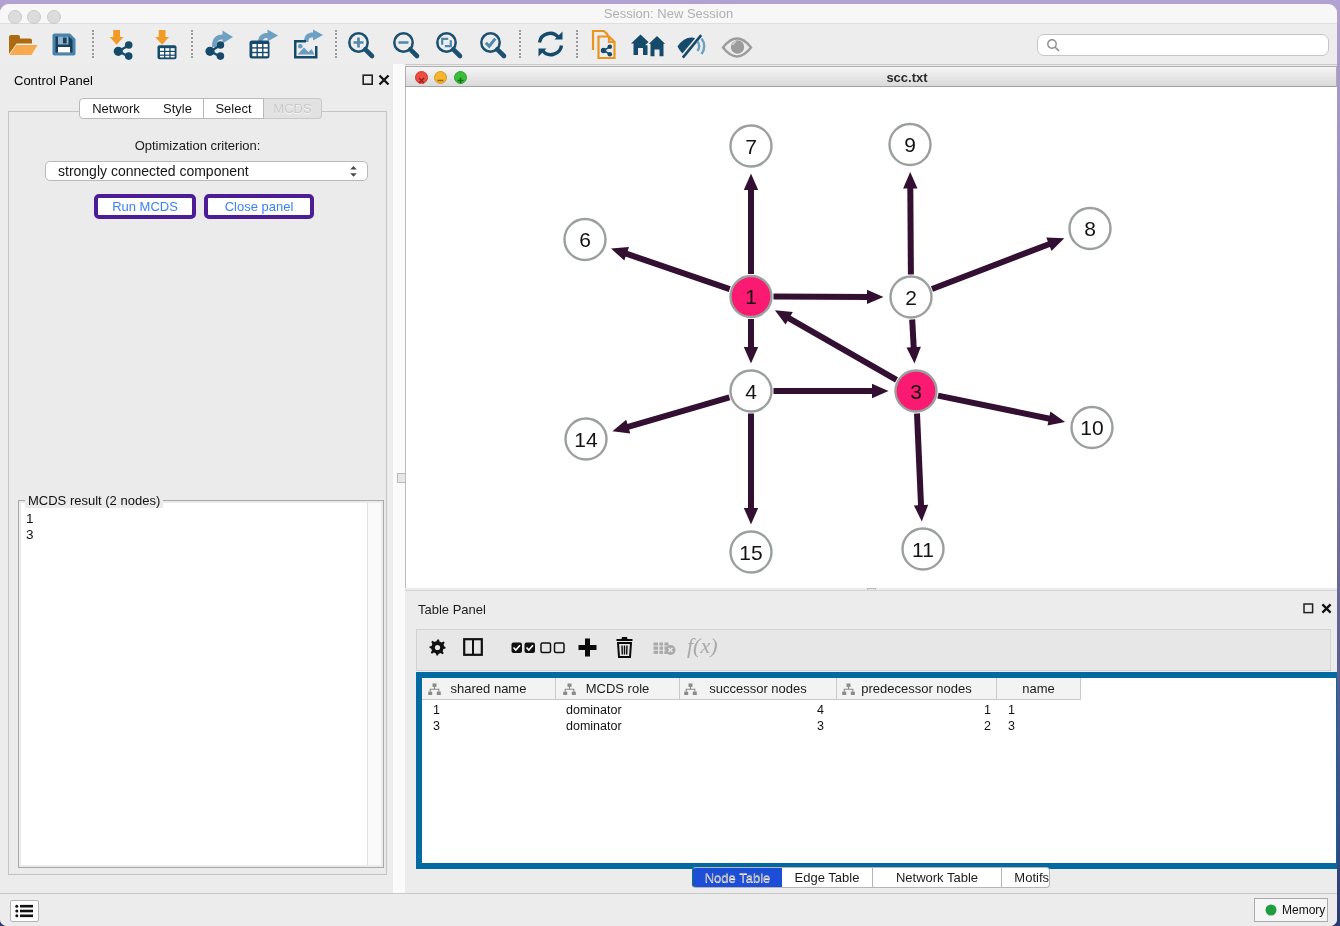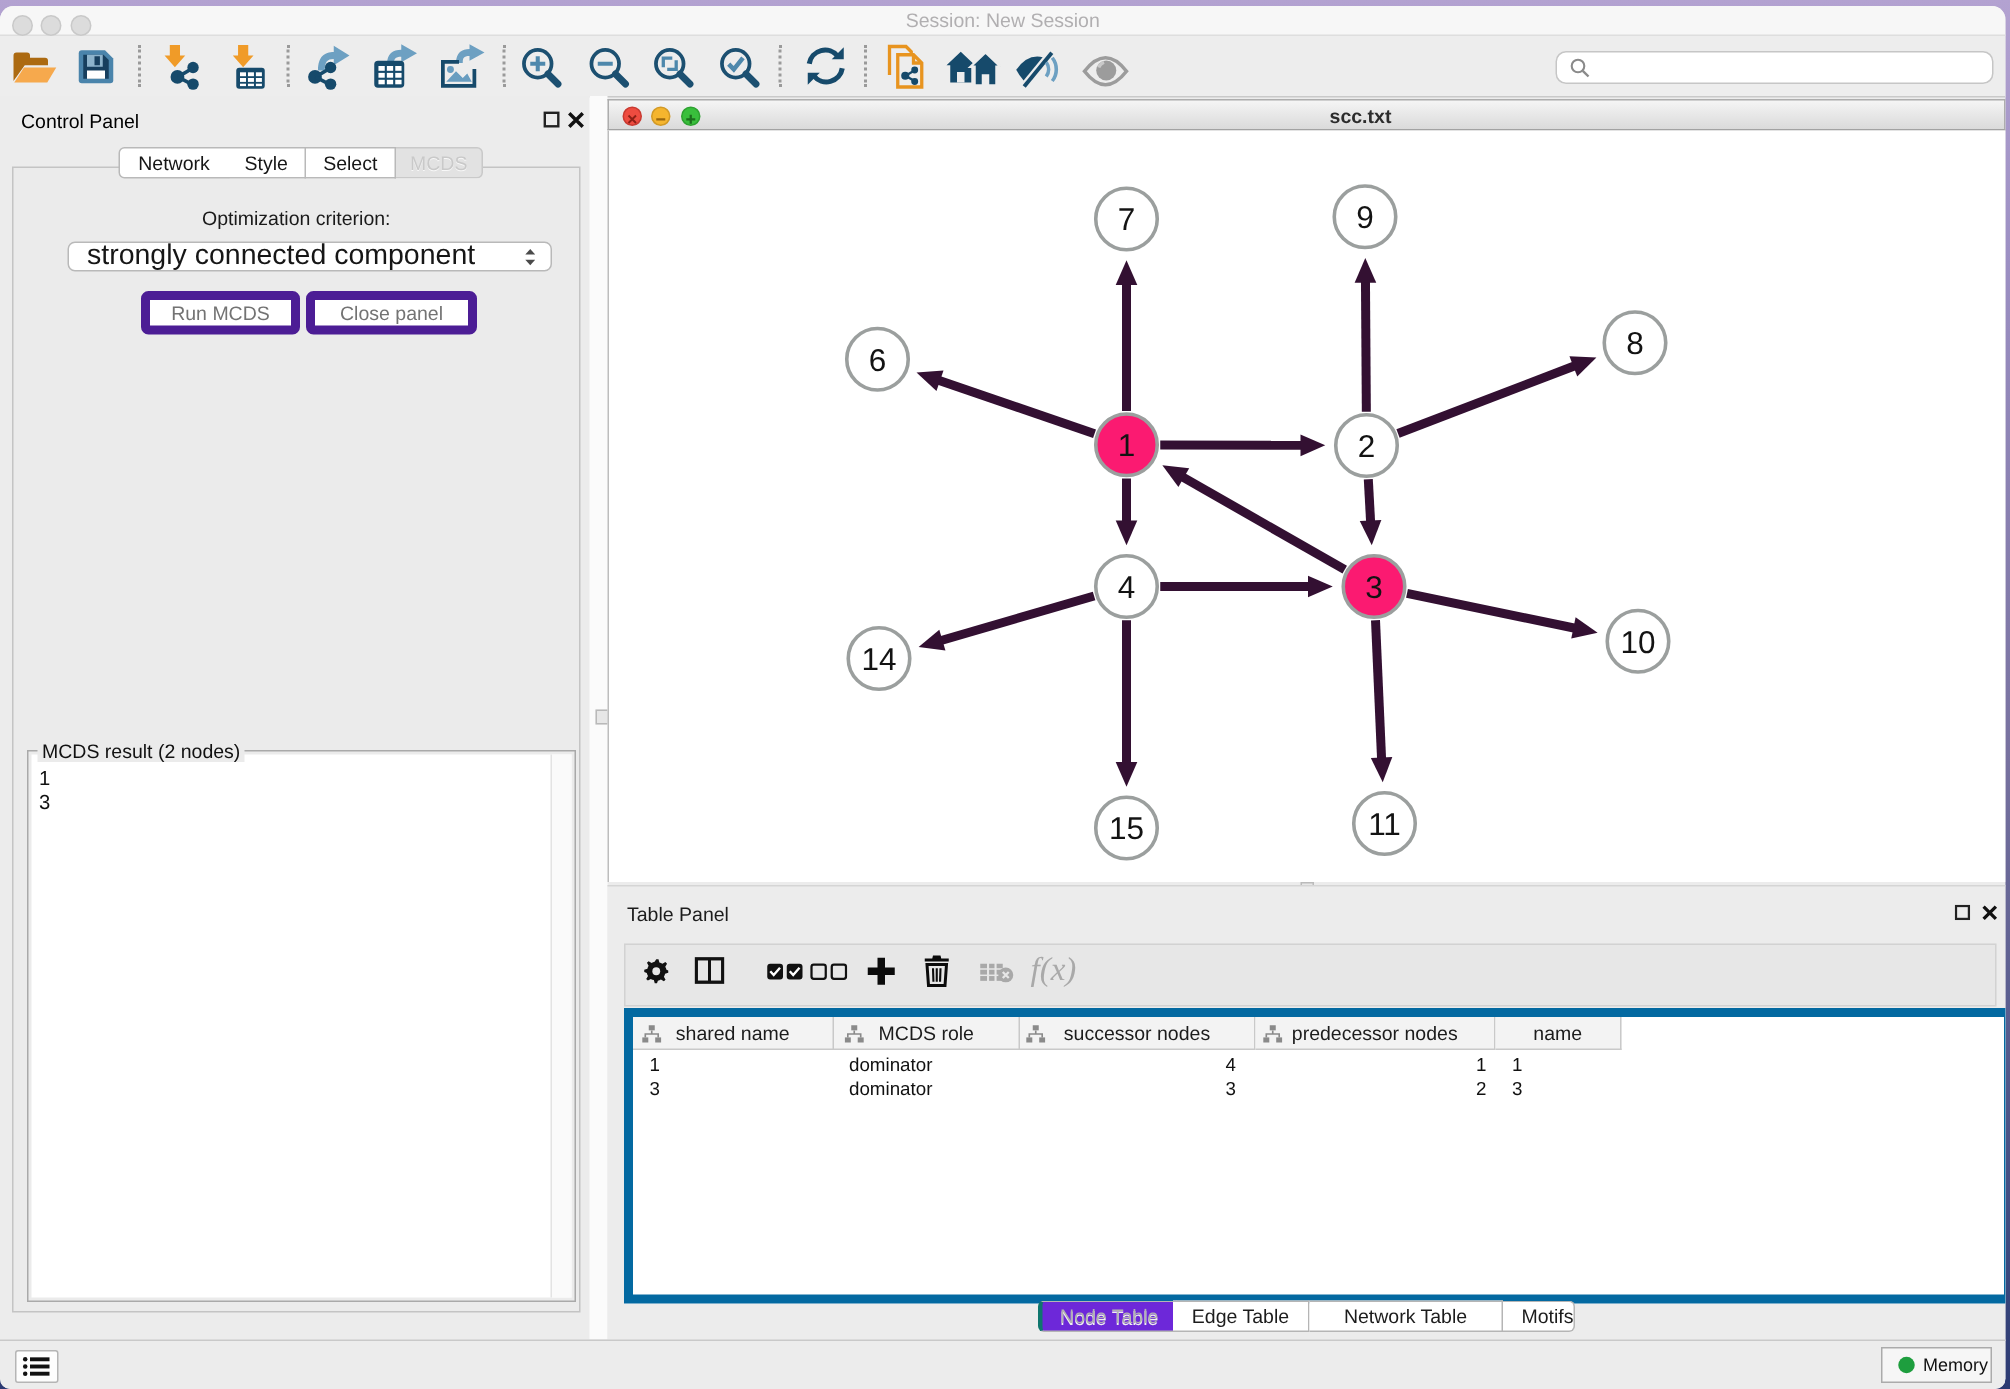--- a/index.html
+++ b/index.html
@@ -18,23 +18,23 @@
              border:1px solid #c6c6c6;border-radius:7px;}
   
   #cpanel{position:absolute;left:0;top:60px;width:393px;height:829px;background:#ececec;}
   #cphead{position:absolute;left:14px;top:9px;font-size:13px;color:#000000;}
   .tabrow{position:absolute;font-size:13px;color:#161616;z-index:2;}
   .tab{position:absolute;top:0;height:19px;background:#fff;border:1px solid #b9b9b9;border-left:none;
        text-align:center;line-height:19px;}
   #cpbody{position:absolute;left:8px;top:47px;width:377px;height:762px;background:#ebebeb;border:1px solid #c4c4c4;}
   #optlabel{position:absolute;left:0;top:26px;width:100%;text-align:center;font-size:13px;color:#1a1a1a;}
   #combo{position:absolute;left:36px;top:49px;width:309px;height:18px;background:#fff;border:1px solid #b9b9b9;border-radius:5px;
-         font-size:19px;color:#161616;line-height:18px;padding-left:12px;}
-  .btn{position:absolute;top:82px;height:17px;background:#fff;border:6px solid #4c1d95;border-radius:5px;
-       font-size:13px;color:#737373;text-align:center;line-height:17px;}
+         font-size:14px;color:#161616;line-height:18px;padding-left:12px;}
+  .btn{position:absolute;top:82px;height:17px;background:#fff;border:4px solid #4c1d95;border-radius:5px;
+       font-size:13px;color:#3b82f6;text-align:center;line-height:17px;}
   #fieldset{position:absolute;left:9px;top:388px;width:364px;height:366px;border:1px solid #a9a9a9;}
   #fslegend{position:absolute;left:6px;top:-8px;background:#ebebeb;padding:0 3px;font-size:13px;color:#111;z-index:3;}
   #fsinner{position:absolute;left:2px;top:2px;right:2px;bottom:2px;background:#fff;}
   #fstext{position:absolute;left:5px;top:8px;font-size:13.5px;color:#111;line-height:16px;}
   #fsscroll{position:absolute;top:0;right:0;width:13px;height:100%;background:#fafafa;border-left:1px solid #e3e3e3;}
   
   #vsplit{position:absolute;left:393px;top:60px;width:12px;height:829px;background:#fbfbfb;}
   #vknob{position:absolute;left:4px;top:409px;width:7px;height:8px;background:#e7e7e7;border:1px solid #b9b9b9;}
   
   #netwin{position:absolute;left:405px;top:62px;width:932px;height:527px;}
@@ -424,21 +424,21 @@
     <div class="trow" style="left:322px;top:24px;width:80px;text-align:right;">4</div>
     <div class="trow" style="left:489px;top:24px;width:80px;text-align:right;">1</div>
     <div class="trow" style="left:586px;top:24px;">1</div>
     <div class="trow" style="left:11px;top:40px;">3</div>
     <div class="trow" style="left:144px;top:40px;">dominator</div>
     <div class="trow" style="left:322px;top:40px;width:80px;text-align:right;">3</div>
     <div class="trow" style="left:489px;top:40px;width:80px;text-align:right;">2</div>
     <div class="trow" style="left:586px;top:40px;">3</div>
   </div>
   <div style="position:absolute;left:287px;top:276px;height:21px;">
-    <div class="seg" style="left:0;width:89px;border-left:3px solid #0f766e;border-radius:4px 0 0 4px;background:#6d28d9;color:#b2b2b2;text-shadow:0 1px 0 #f0f0f0;">Node Table</div>
+    <div class="seg" style="left:0;width:89px;border-left:1px solid #0f766e;border-radius:4px 0 0 4px;background:#1d4ed8;color:#b2b2b2;text-shadow:0 1px 0 #f0f0f0;">Node Table</div>
     <div class="seg" style="left:90px;width:90px;">Edge Table</div>
     <div class="seg" style="left:181px;width:128px;">Network Table</div>
     <div class="seg" style="left:310px;width:47px;border-radius:0 4px 4px 0;text-align:right;">Motifs</div>
   </div>
 </div>
 <div id="statusbar">
   <div id="listbtn">
     <svg width="19" height="14" viewBox="0 0 19 14" style="position:absolute;left:4px;top:3px;">
       <g fill="#111">
             <circle cx="1.8" cy="2.2" r="1.5"></circle>

